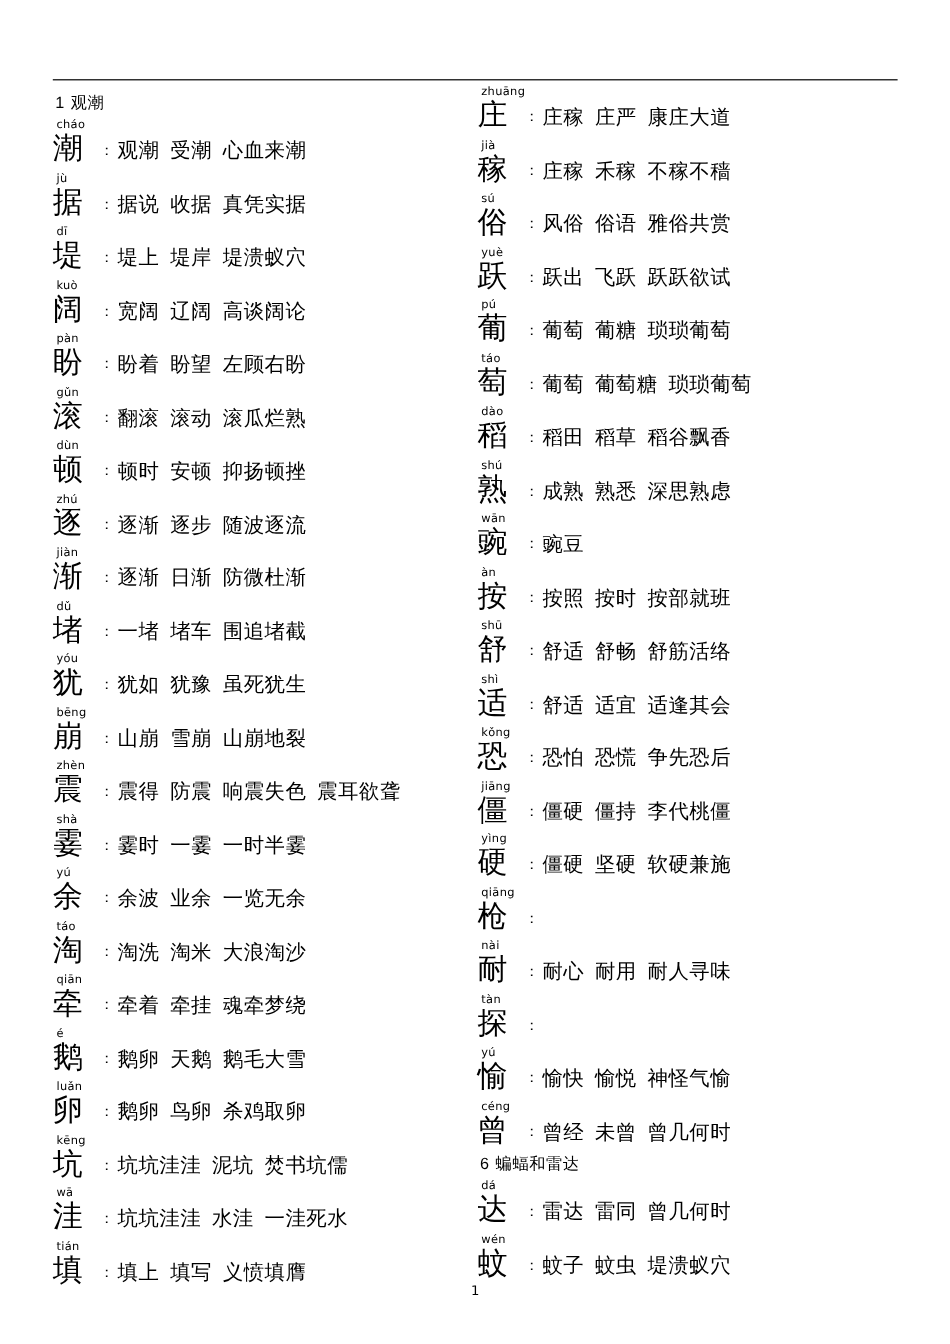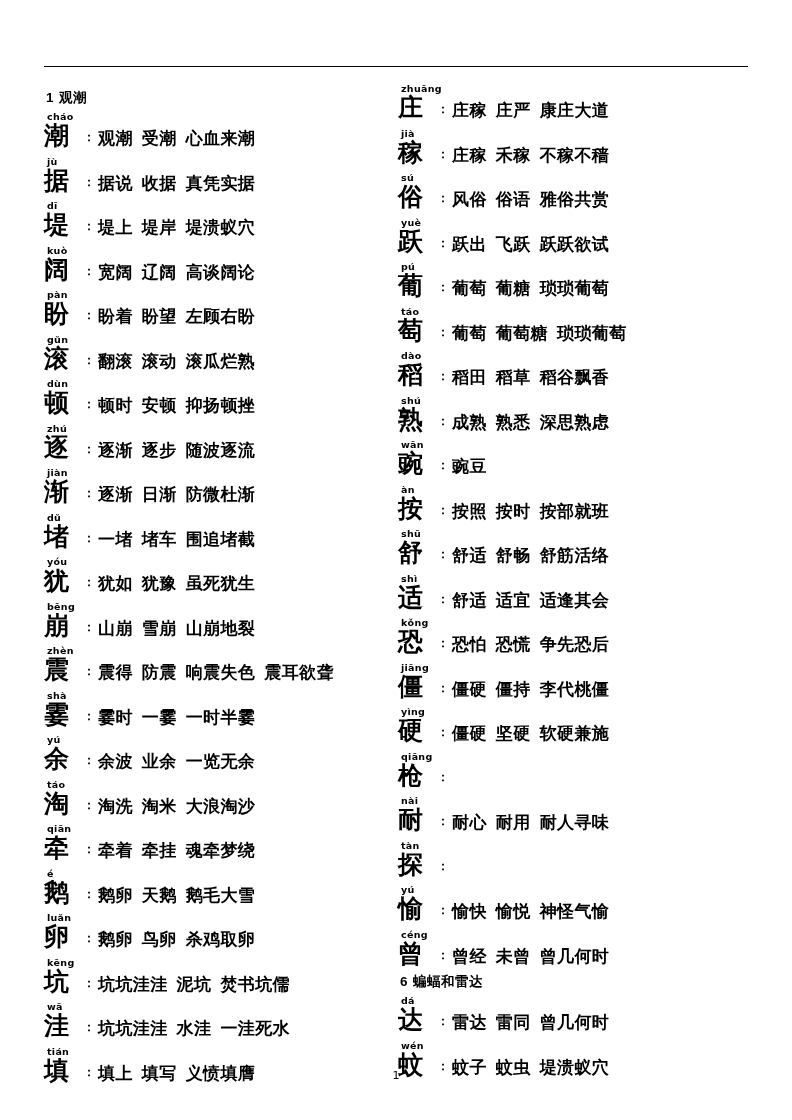--- a/index.html
+++ b/index.html
@@ -26,22 +26,21 @@
     position: absolute;
     left: 44px;
     right: 44px;
     top: 66px;
     height: 0;
     border-top: 1px solid #000;
   }
   .columns {
     display: flex;
     gap: 22px;
-    margin-top: 24px;
-    font-weight: bold;
+    margin-top: 12px;
   }
   .col {
     width: 332px;
     flex: 0 0 332px;
   }
   .section-title {
     font-size: 13.5px;
     line-height: 1.2;
     margin: 6px 0 6px 2px;
     letter-spacing: 0.5px;

